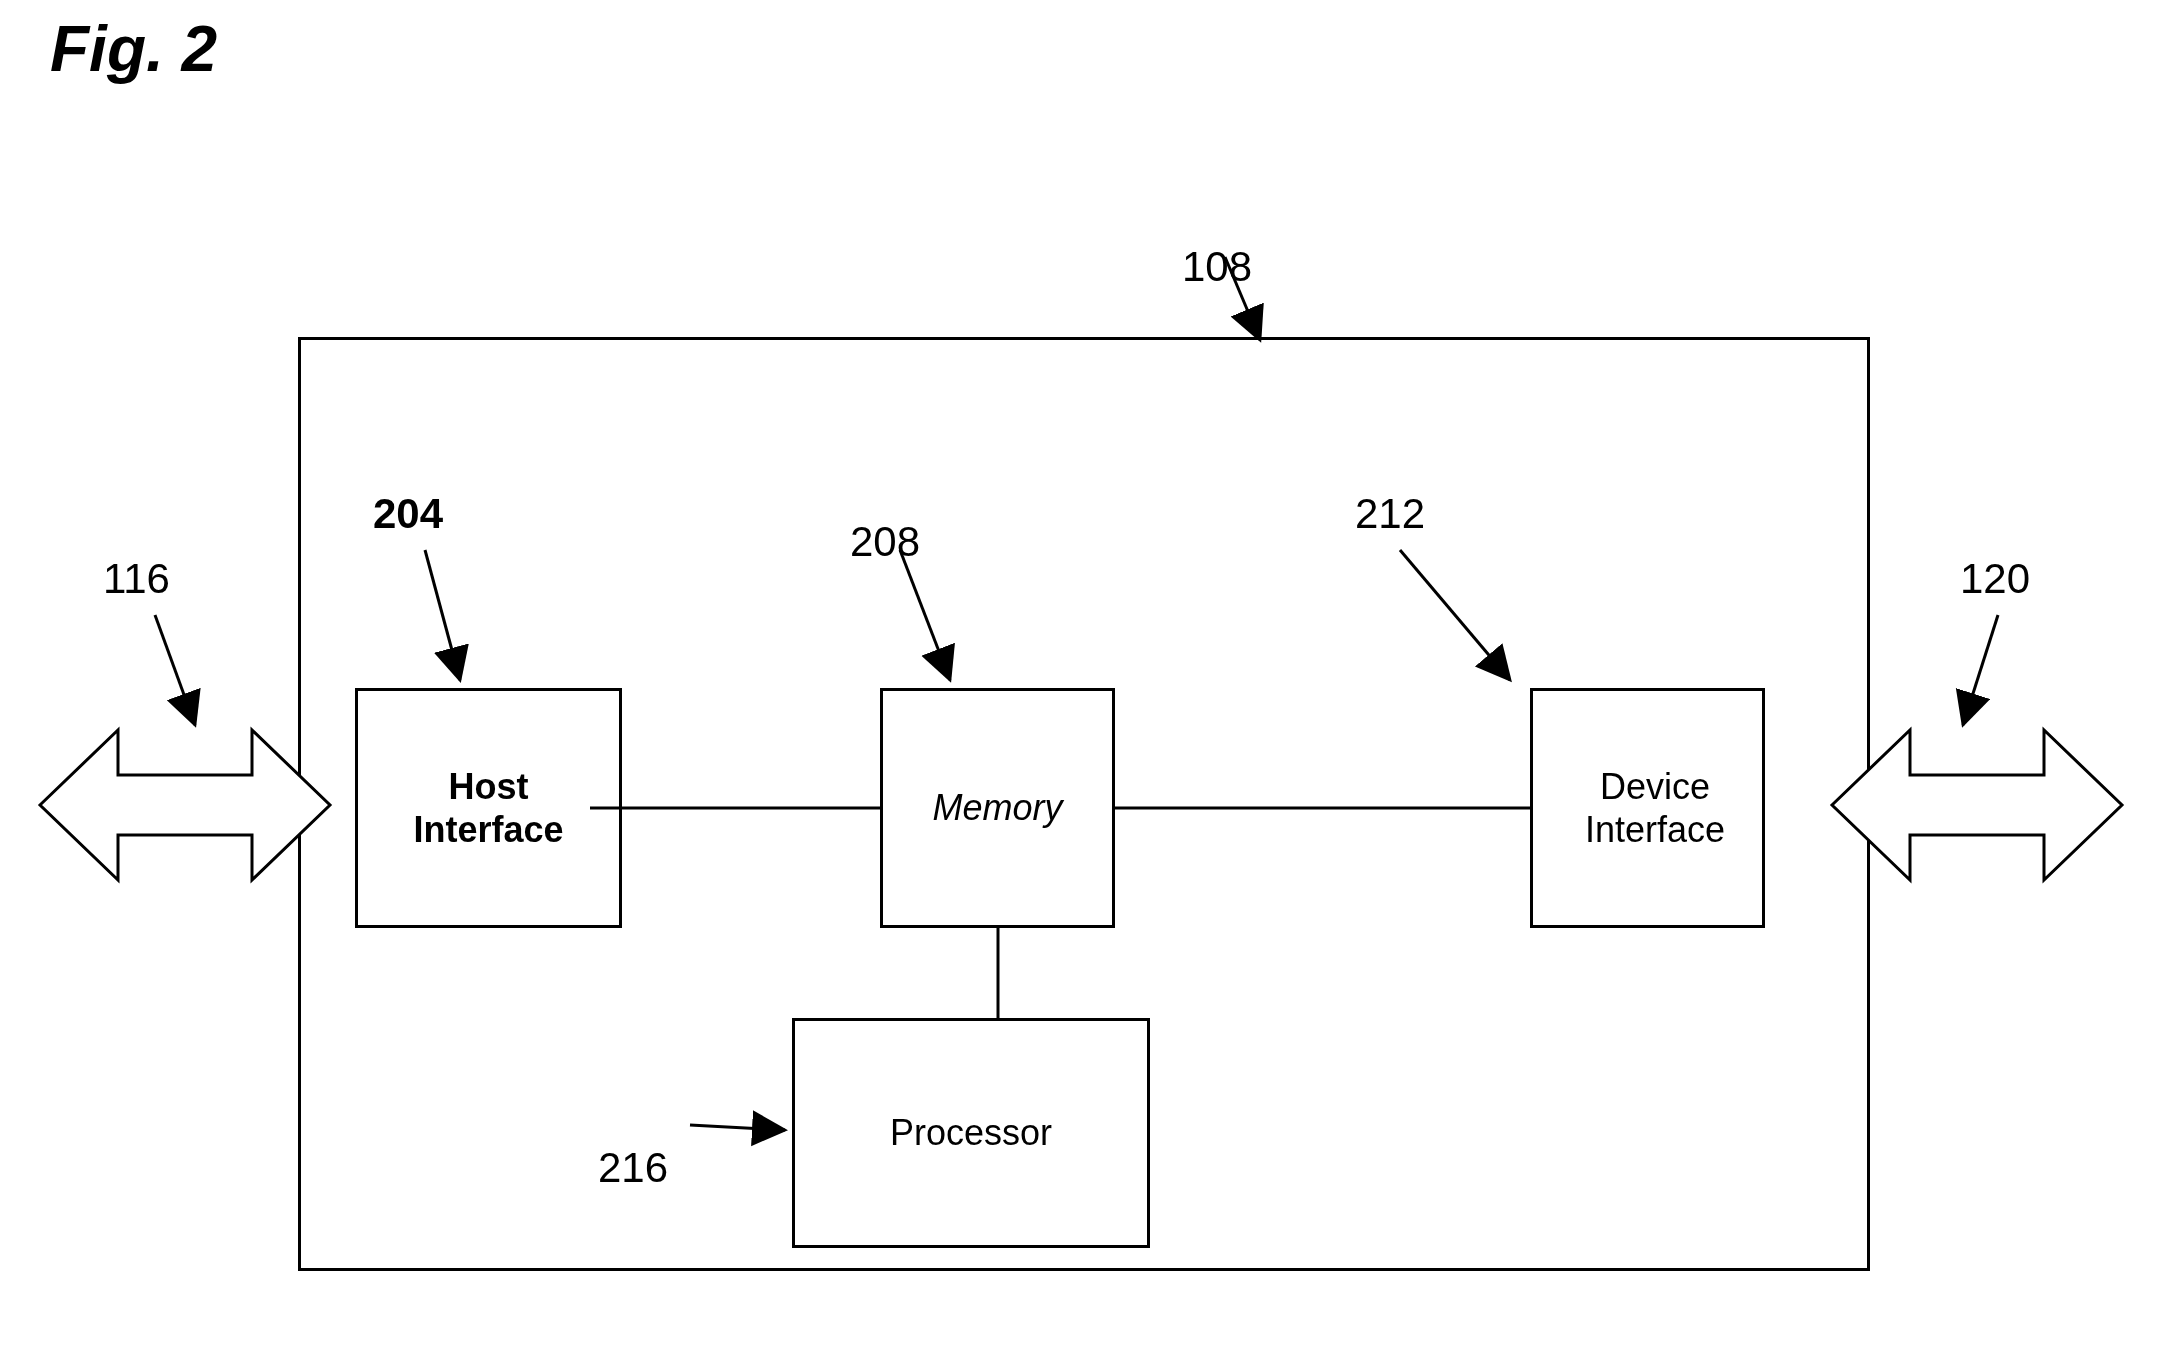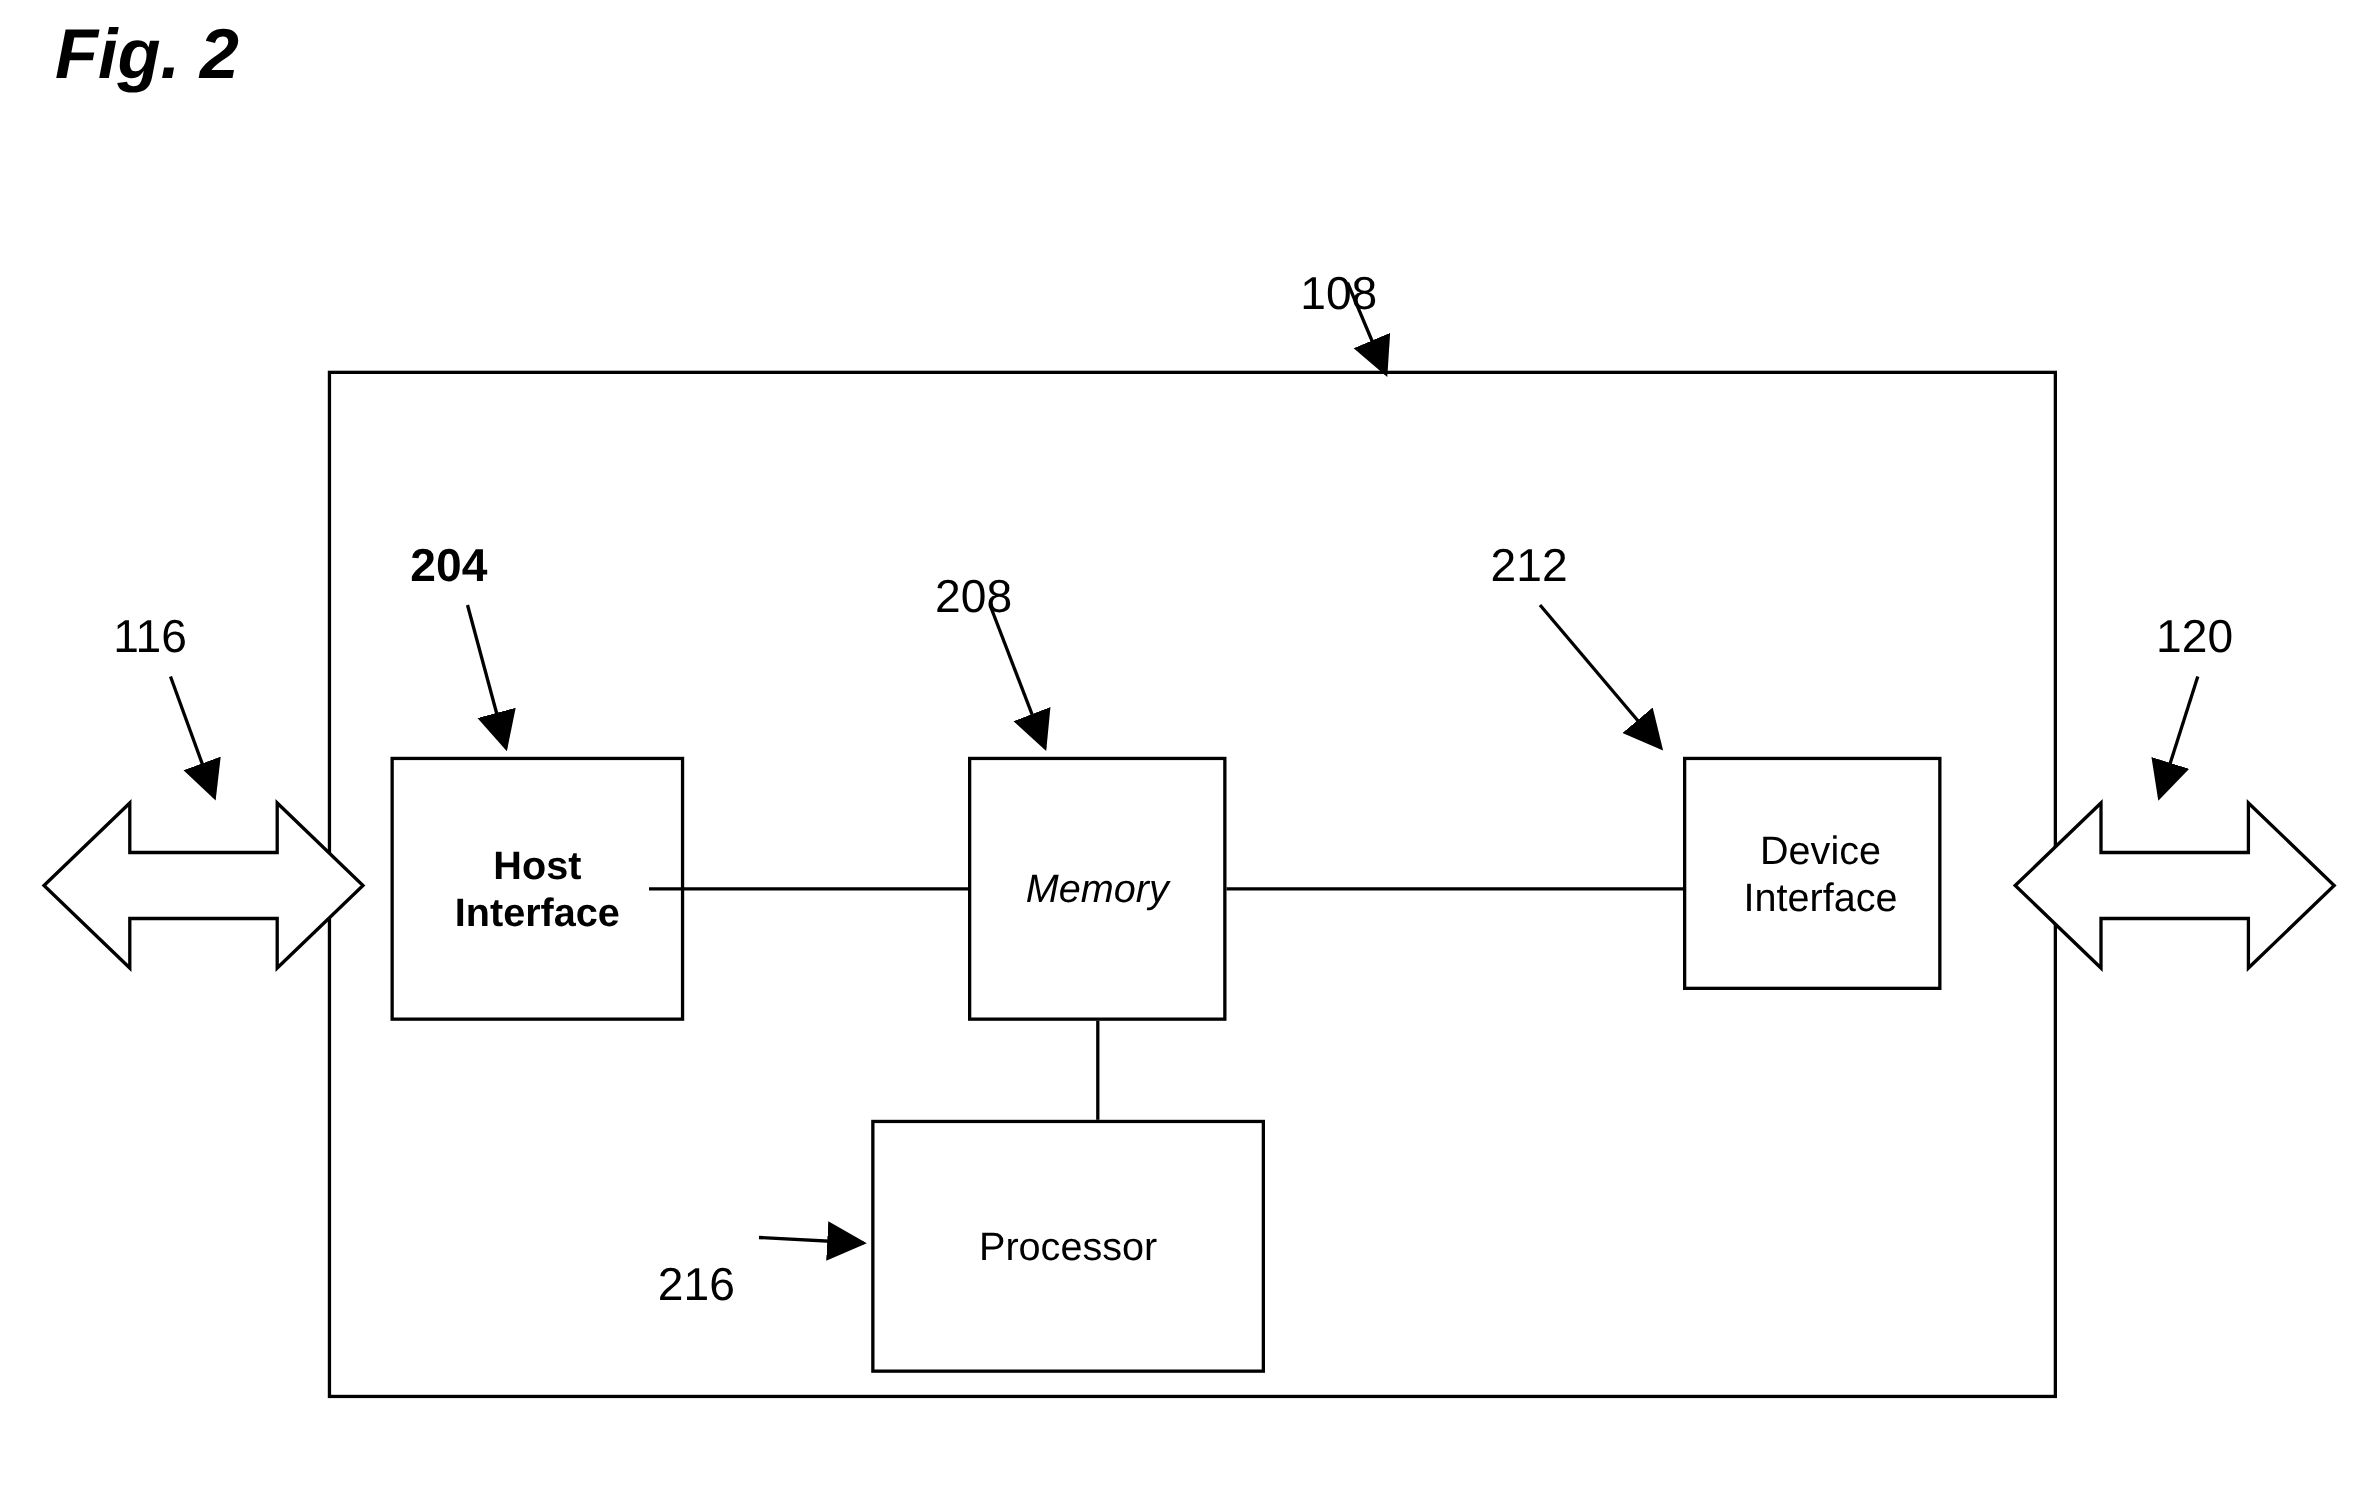--- a/index.html
+++ b/index.html
@@ -62,21 +62,21 @@
       <span>Interface</span>
     </div>
   </div>
 
   <div class="box-border" style="left:880px; top:688px; width:235px; height:240px;font-style:italic;">
     <div class="block-text">
       <span>Memory</span>
     </div>
   </div>
 
-  <div class="box-border" style="left:1530px; top:688px; width:235px; height:212px;padding-left:15px;">
+  <div class="box-border" style="left:1530px; top:688px; width:235px; height:240px;padding-left:15px;">
     <div class="block-text">
       <span>Device</span>
       <span>Interface</span>
     </div>
   </div>
 
   <div class="box-border" style="left:792px; top:1018px; width:358px; height:230px;text-align:right;">
     <div class="block-text">
       <span>Processor</span>
     </div>

